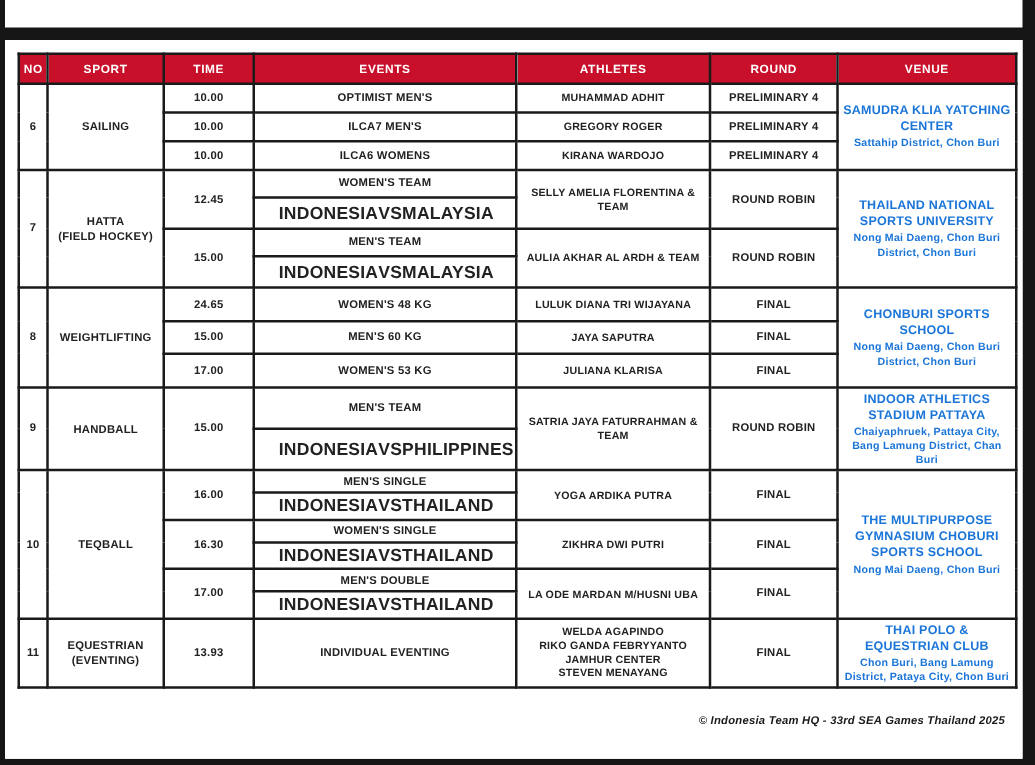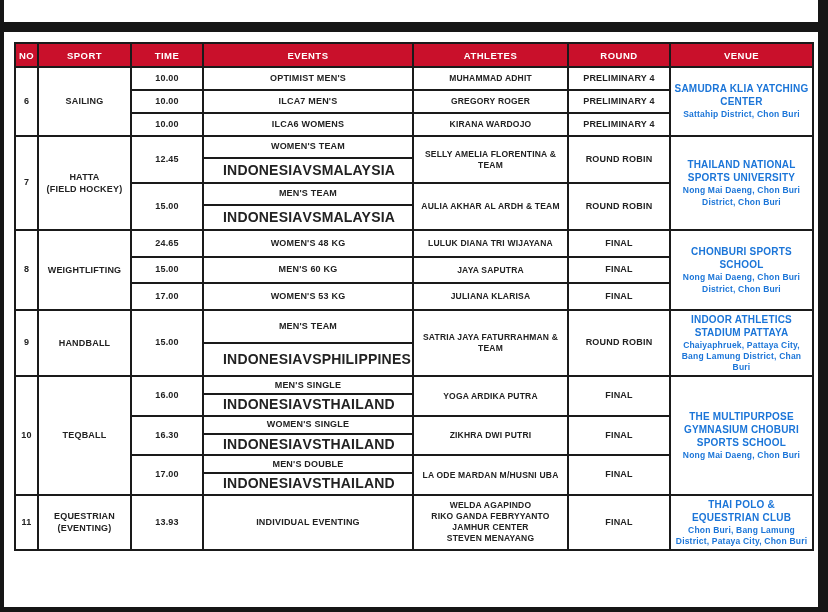--- a/index.html
+++ b/index.html
@@ -272,13 +272,14 @@
         <td>FINAL</td>
         <td class="venue">
           <div class="vname">THAI POLO &amp; EQUESTRIAN CLUB</div>
           <div class="vaddr">Chon Buri, Bang Lamung District, Pataya City, Chon Buri</div>
         </td>
       </tr>
 
     </tbody>
   </table>
 
+  <div class="footer">© Indonesia Team HQ - 33rd SEA Games Thailand 2025</div>
 </div>
 
 </body></html>

